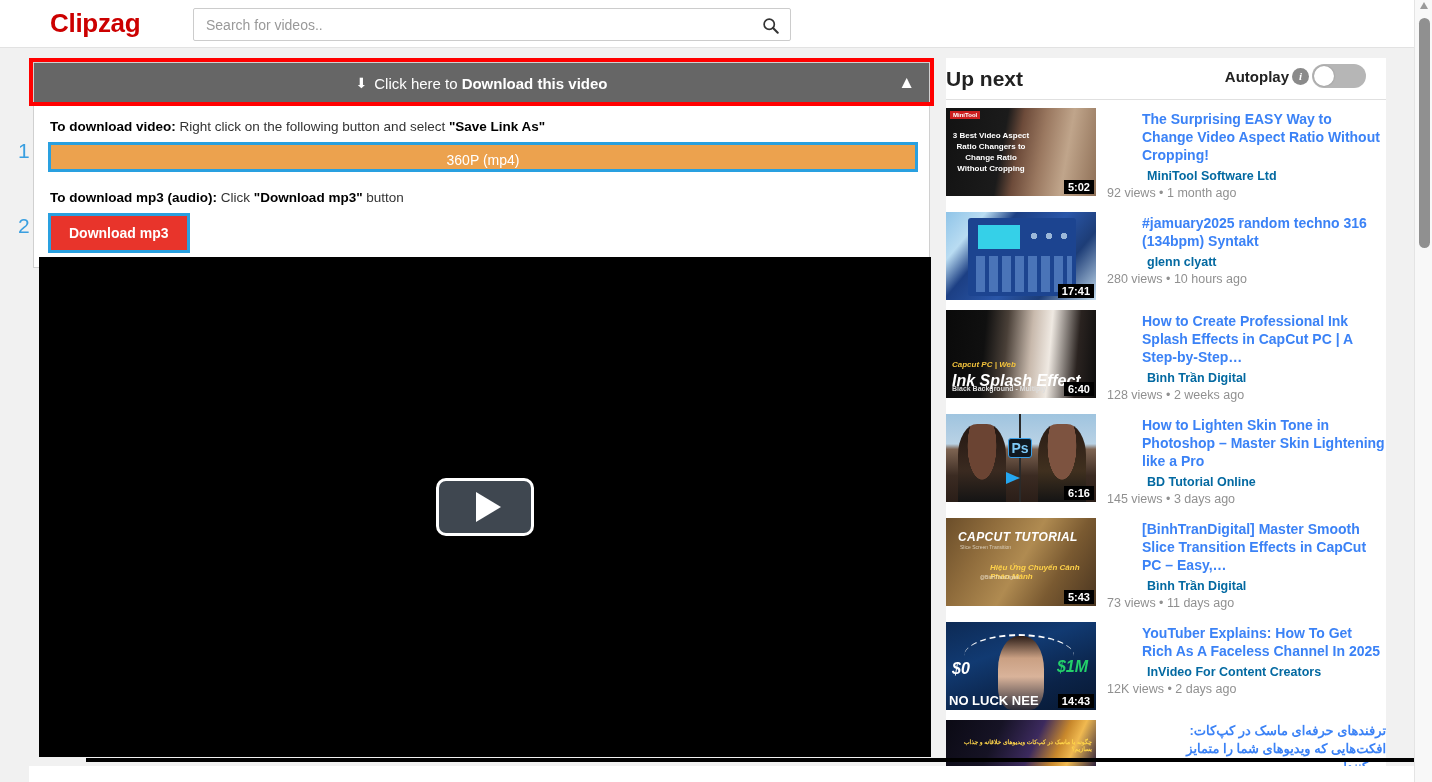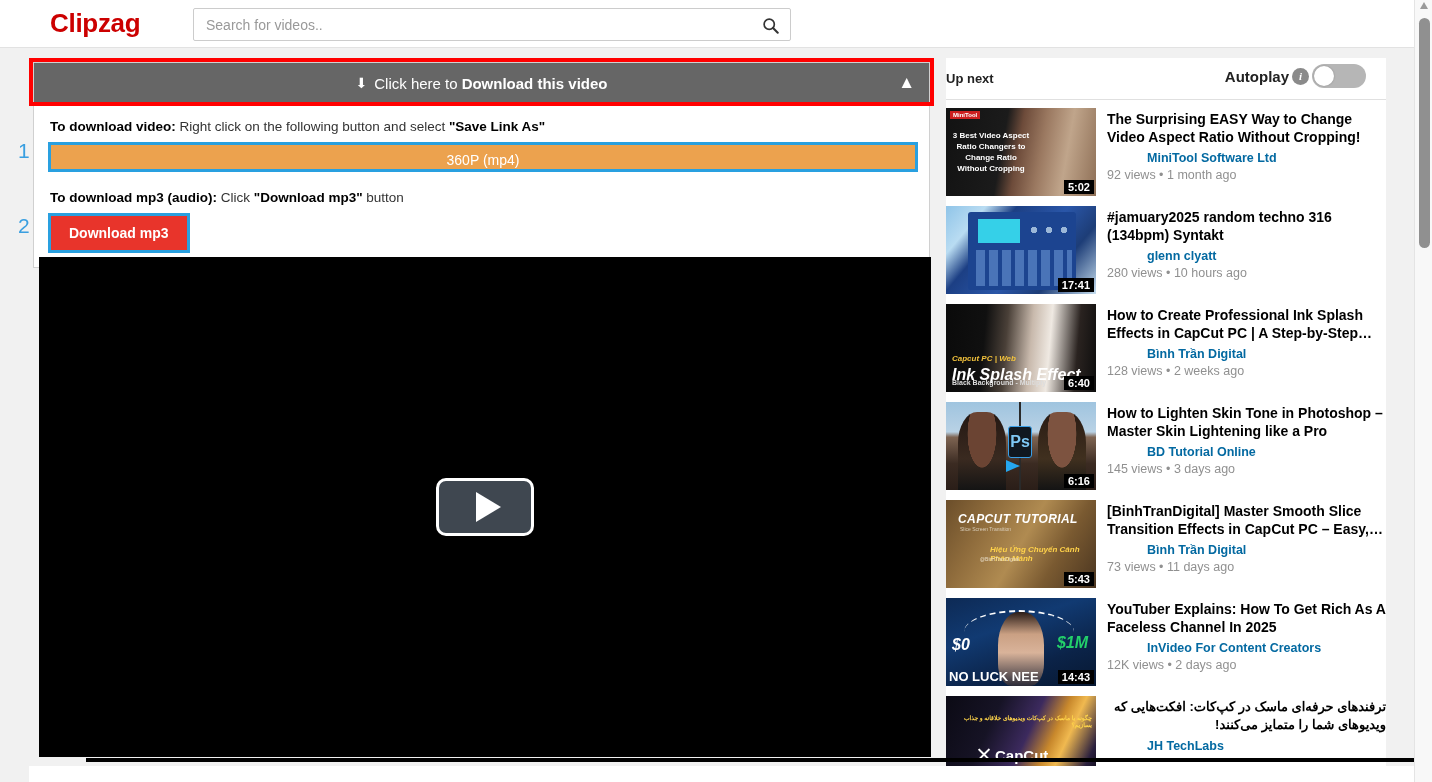--- a/index.html
+++ b/index.html
@@ -163,21 +163,21 @@
     background: #ffffff;
     overflow: hidden;
   }
   #upnext-bar {
     position: relative;
     height: 42px;
     border-bottom: 1px solid #e0e0e0;
     display: flex; align-items: center;
   }
   #upnext-title {
-    font-size: 13px; font-weight: bold; color: #222;
+    font-size: 21px; font-weight: bold; color: #222;
   }
   #autoplay-group {
     position: absolute; right: 20px; top: 6px;
     display: flex; align-items: center; gap: 3px;
   }
   #autoplay-label { font-size: 15px; font-weight: bold; color: #222; }
   #info-icon {
     width: 17px; height: 17px; border-radius: 50%;
     background: #8a8a8a; color: #fff;
     font-size: 11px; font-weight: bold; font-style: italic;
@@ -221,23 +221,24 @@
   }
   .meta {
     padding-left: 11px;
     padding-top: 2px;
     flex: 1 1 auto;
     min-width: 0;
   }
   .v-title {
     font-size: 14px;
     font-weight: bold;
-    color: #000000;
+    color: #3b82f6;
     line-height: 18px;
     margin-bottom: 4px;
+    margin-left: 35px;
   }
   .v-title.rtl { direction: rtl; text-align: right; font-size: 13px; }
   .v-chan {
     font-size: 12.5px; color: #0369a1;
     font-weight: bold;
     line-height: 17px;
     padding-left: 40px;
   }
   .v-stats {
     font-size: 12.5px; color: #909090;
@@ -256,21 +257,21 @@
                 radial-gradient(circle 5px at 23px 10px,#9bb7d8 60%,transparent 61%),
                 radial-gradient(circle 5px at 38px 10px,#9bb7d8 60%,transparent 61%);}
   .t2 .keys { position:absolute; left:8px; top:38px; width:96px; height:36px;
     background: repeating-linear-gradient(90deg,#4a74b8 0 9px,#1c4490 9px 13px),
                 repeating-linear-gradient(0deg,#4a74b8 0 8px,#1c4490 8px 12px);}
   .t3 { background: linear-gradient(95deg,#0a0a0a 0%,#101010 26%,#4a4038 40%,#c8b9ac 56%,#efe9e2 68%,#2a2320 86%,#0d0d0d 100%); }
   .t3 .y1 { position:absolute; left:6px; top:50px; color:#f2c23c; font-size:8px; font-weight:bold; font-style:italic;}
   .t3 .w1 { position:absolute; left:6px; top:62px; color:#fff; font-size:16px; font-weight:bold; font-style:italic;}
   .t3 .w2 { position:absolute; left:6px; top:75px; color:#ddd; font-size:7px; font-weight:bold;}
   .t4 { background: linear-gradient(180deg,#9fc4df 0%,#b9d2e5 34%,#7e6452 40%,#3b2b22 70%,#2a1e18 100%); }
-  .t4 .ps { position:absolute; left:62px; top:24px; width:24px; height:32px; background:#101820; border:1px solid #3aa0e8; border-radius:3px; color:#7ec8f5; font-size:16px; font-weight:bold; display:flex; align-items:center; justify-content:center;}
+  .t4 .ps { position:absolute; left:62px; top:24px; width:24px; height:20px; background:#101820; border:1px solid #3aa0e8; border-radius:3px; color:#7ec8f5; font-size:14px; font-weight:bold; display:flex; align-items:center; justify-content:center;}
   .t4 .div { position:absolute; left:73px; top:0; width:2px; height:88px; background:#2a2a2a;}
   .t4 .arrow { position:absolute; left:60px; top:58px; width:0; height:0; border-top:6px solid transparent; border-bottom:6px solid transparent; border-left:14px solid #25a7f0;}
   .t4 .f1 { position:absolute; left:12px; top:10px; width:48px; height:78px; background:radial-gradient(ellipse at 50% 28%,#6b4433 42%,transparent 43%), linear-gradient(180deg,#241712 0%,#3a2a20 60%,#141414 100%); border-radius:40% 40% 0 0;}
   .t4 .f2 { position:absolute; left:92px; top:10px; width:48px; height:78px; background:radial-gradient(ellipse at 50% 28%,#7d5340 42%,transparent 43%), linear-gradient(180deg,#2a1b14 0%,#40301f 60%,#141414 100%); border-radius:40% 40% 0 0;}
   .t5 { background: linear-gradient(120deg,#6b4e2a 0%,#8f6c3c 25%,#b08b51 50%,#7a5a31 72%,#4a3520 100%); }
   .t5 .cap { position:absolute; left:12px; top:12px; color:#fff; font-size:12px; font-weight:bold; font-style:italic; letter-spacing:0.4px;}
   .t5 .sub { position:absolute; left:14px; top:26px; color:#d9cdb9; font-size:5px;}
   .t5 .vn { position:absolute; left:12px; top:45px; color:#ffd24a; font-size:8px; font-weight:bold; font-style:italic;padding-left:32px;}
   .t5 .hdl { position:absolute; left:34px; top:56px; color:#e8dcc6; font-size:5px;}
   .t6 { background: linear-gradient(160deg,#0d2a55 0%,#113a72 35%,#0b2348 70%,#071832 100%); }

